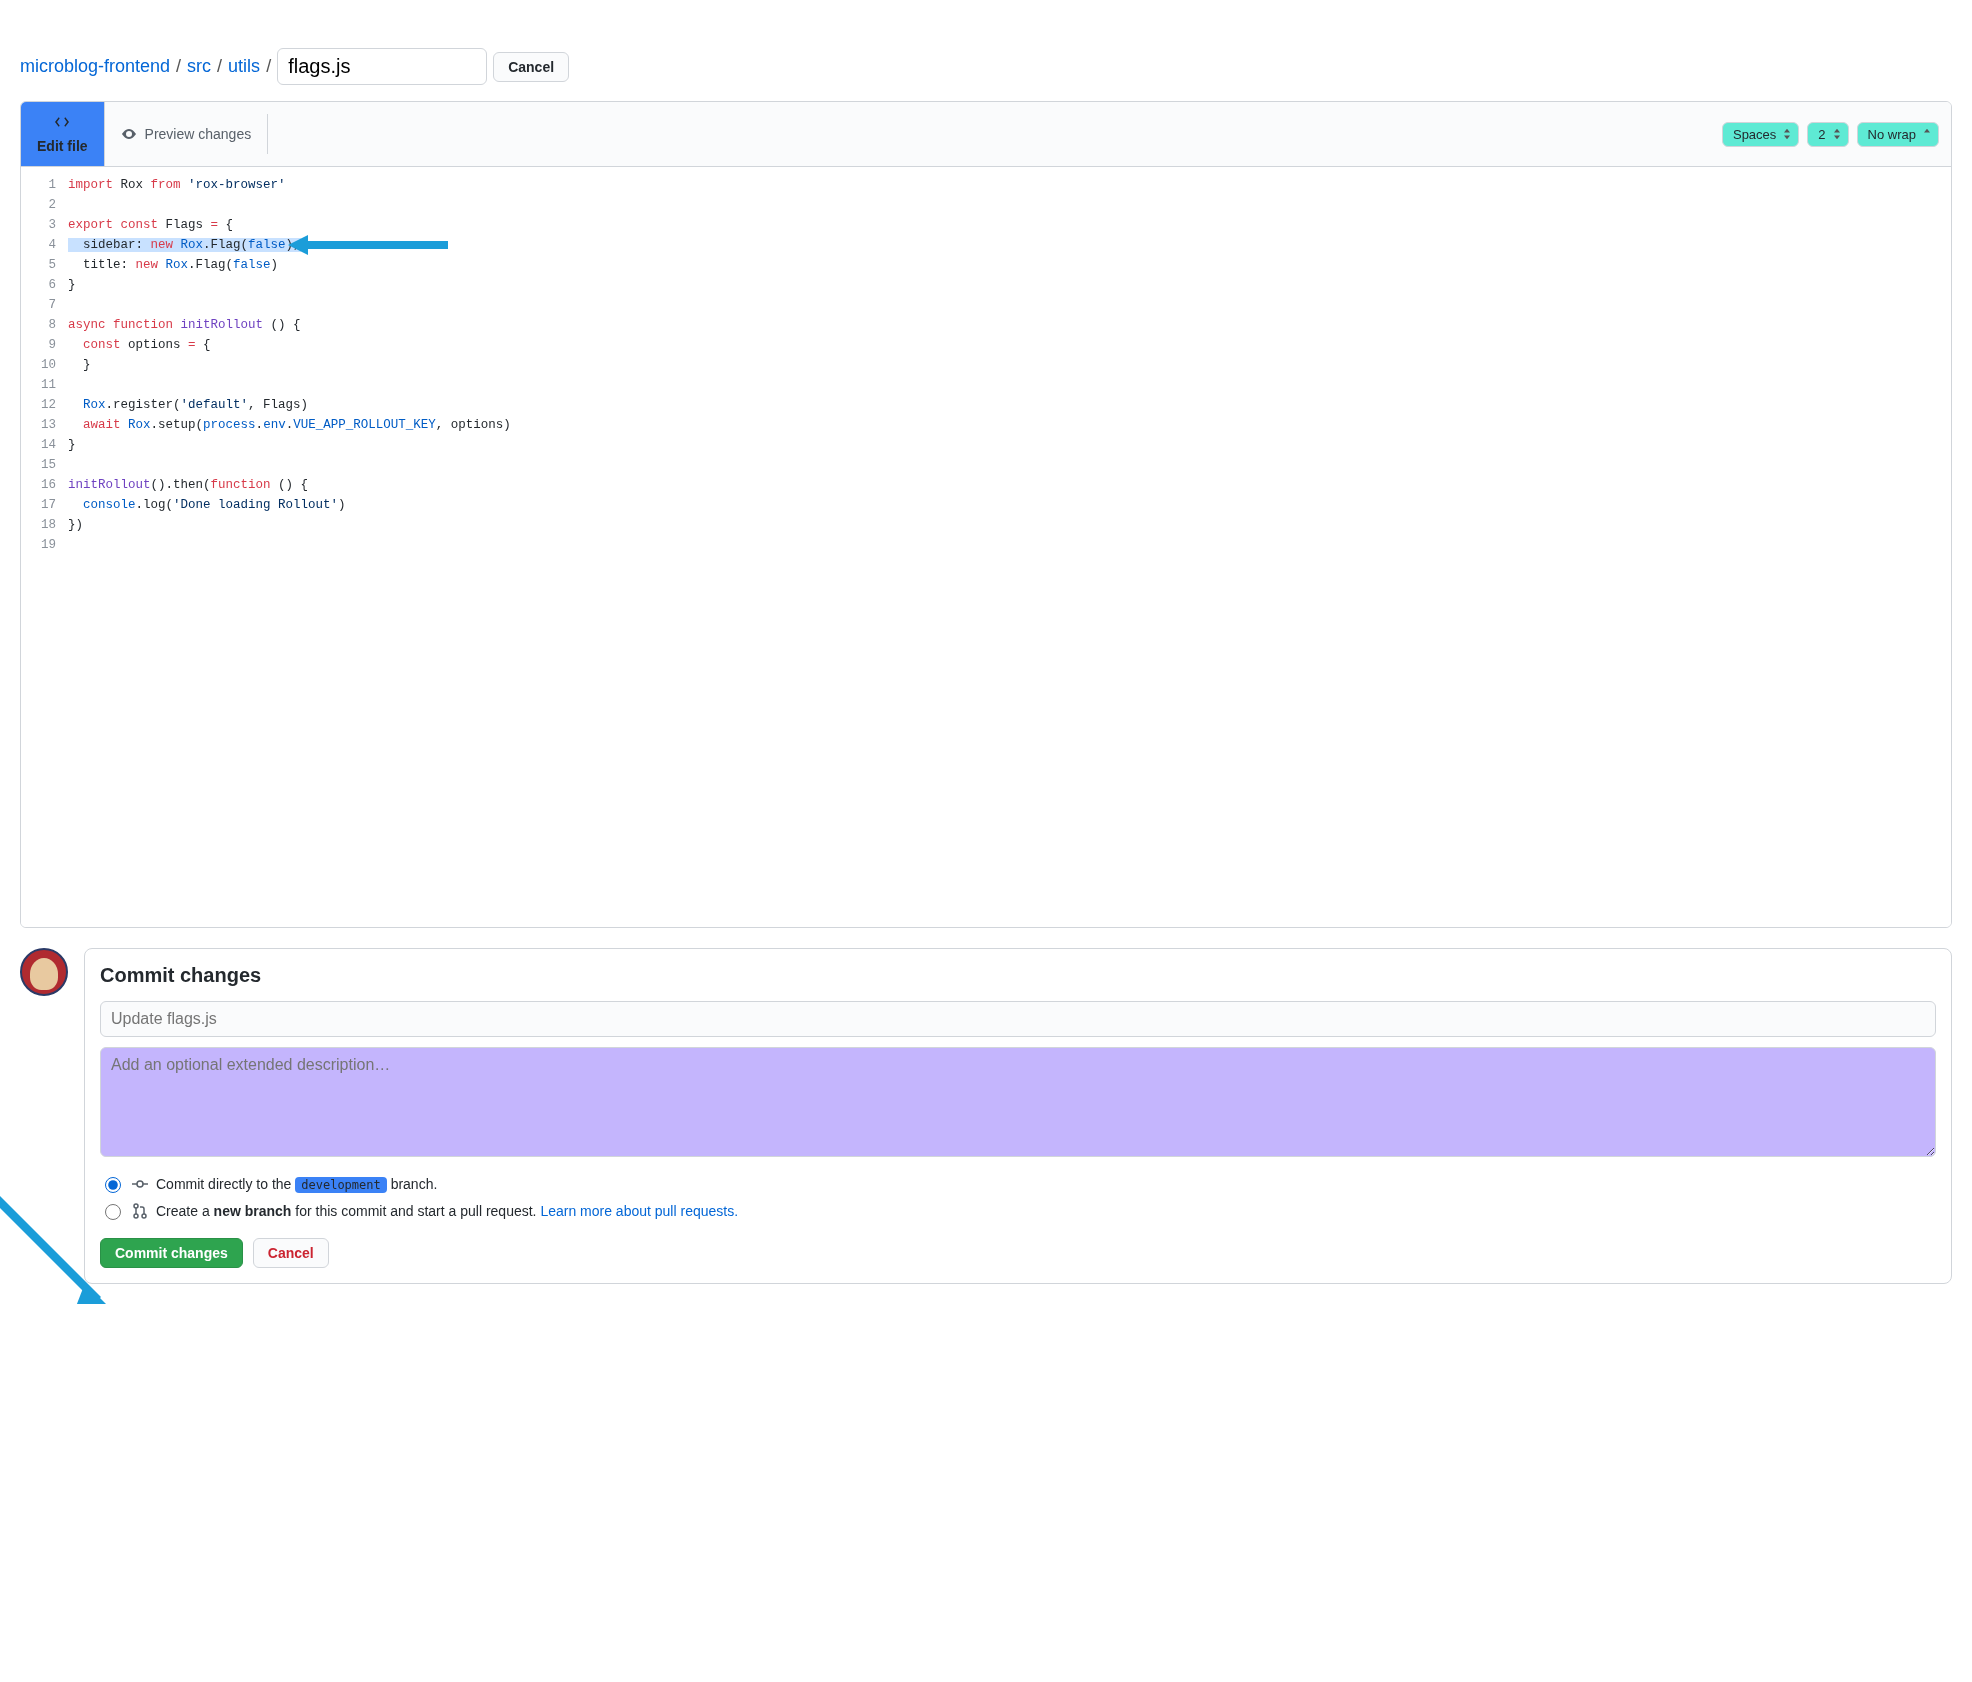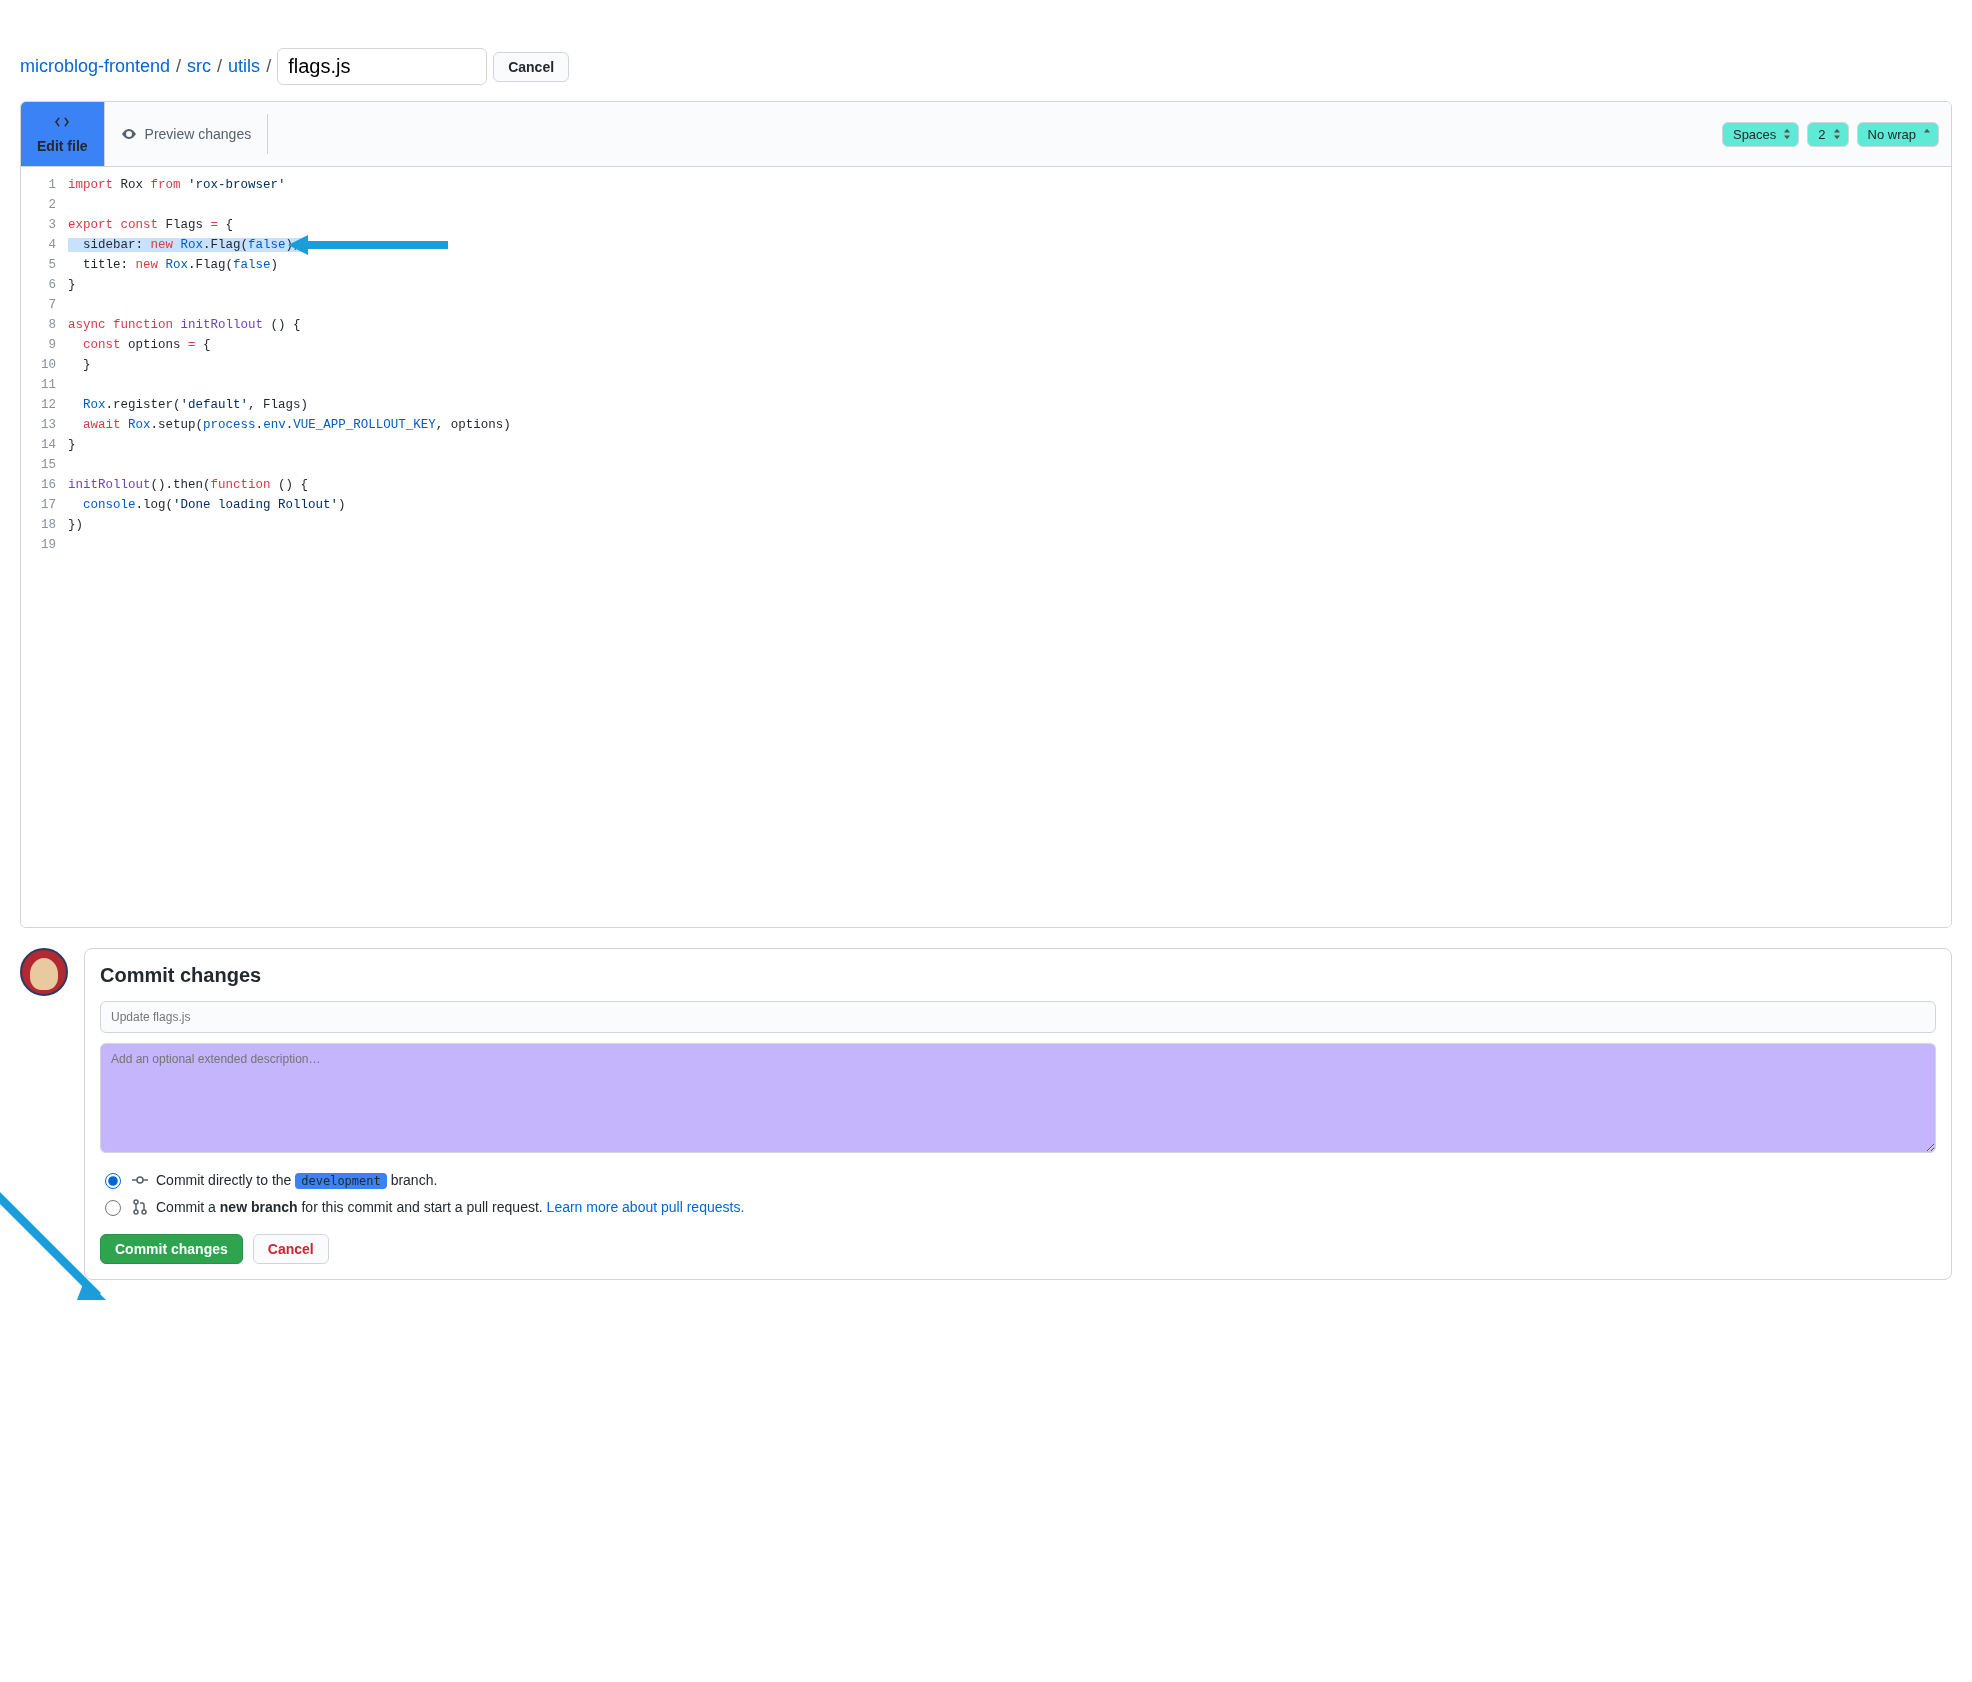--- a/index.html
+++ b/index.html
@@ -146,21 +146,21 @@
     border-radius: 8px;
     padding: 15px;
     position: relative;
   }
   .commit-box h3 { margin: 0 0 14px; font-size: 20px; font-weight: 600; }
   .commit-box input[type=text], .commit-box textarea {
     width: 100%;
     padding: 8px 10px;
     border: 1px solid #d1d5da;
     border-radius: 6px;
-    font-size: 12px;
+    font-size: 16px;
     font-family: inherit;
     background: #fafbfc;
     color: #586069;
     margin-bottom: 10px;
   }
   .commit-box textarea { height: 110px; resize: vertical; background:#c4b5fd; }
   .radio-row {
     display: flex;
     align-items: center;
     gap: 8px;
@@ -304,21 +304,21 @@
 
     <label class="radio-row">
       <input type="radio" name="commit-mode" style="">
       <svg class="mini-icon" viewBox="0 0 16 16">
           <circle cx="4" cy="3" r="2" fill="none" stroke="#586069" stroke-width="1.5"></circle>
           <circle cx="4" cy="13" r="2" fill="none" stroke="#586069" stroke-width="1.5"></circle>
           <circle cx="12" cy="13" r="2" fill="none" stroke="#586069" stroke-width="1.5"></circle>
           <path d="M4 5v6M12 11V6a2 2 0 00-2-2H8" fill="none" stroke="#586069" stroke-width="1.5"></path>
         </svg>
       <span>
-        <span>Commit a </span><strong>new branch</strong><span> for this commit and start a pull request. </span><a href="#">Learn more about pull requests.</a>
+        <span>Create a </span><strong>new branch</strong><span> for this commit and start a pull request. </span><a href="#">Learn more about pull requests.</a>
       </span>
     </label>
 
     <div class="commit-actions">
       <button class="btn btn-primary">Commit changes</button>
       <button class="btn btn-danger">Cancel</button>
     </div>
 
     <svg class="bottom-arrow" width="140" height="150" viewBox="0 0 140 150">
       <polygon points="0,0 18,14 12,20 122,130 116,136 6,26 0,32" fill="#1b9dd9" transform="translate(4,4)"></polygon>

